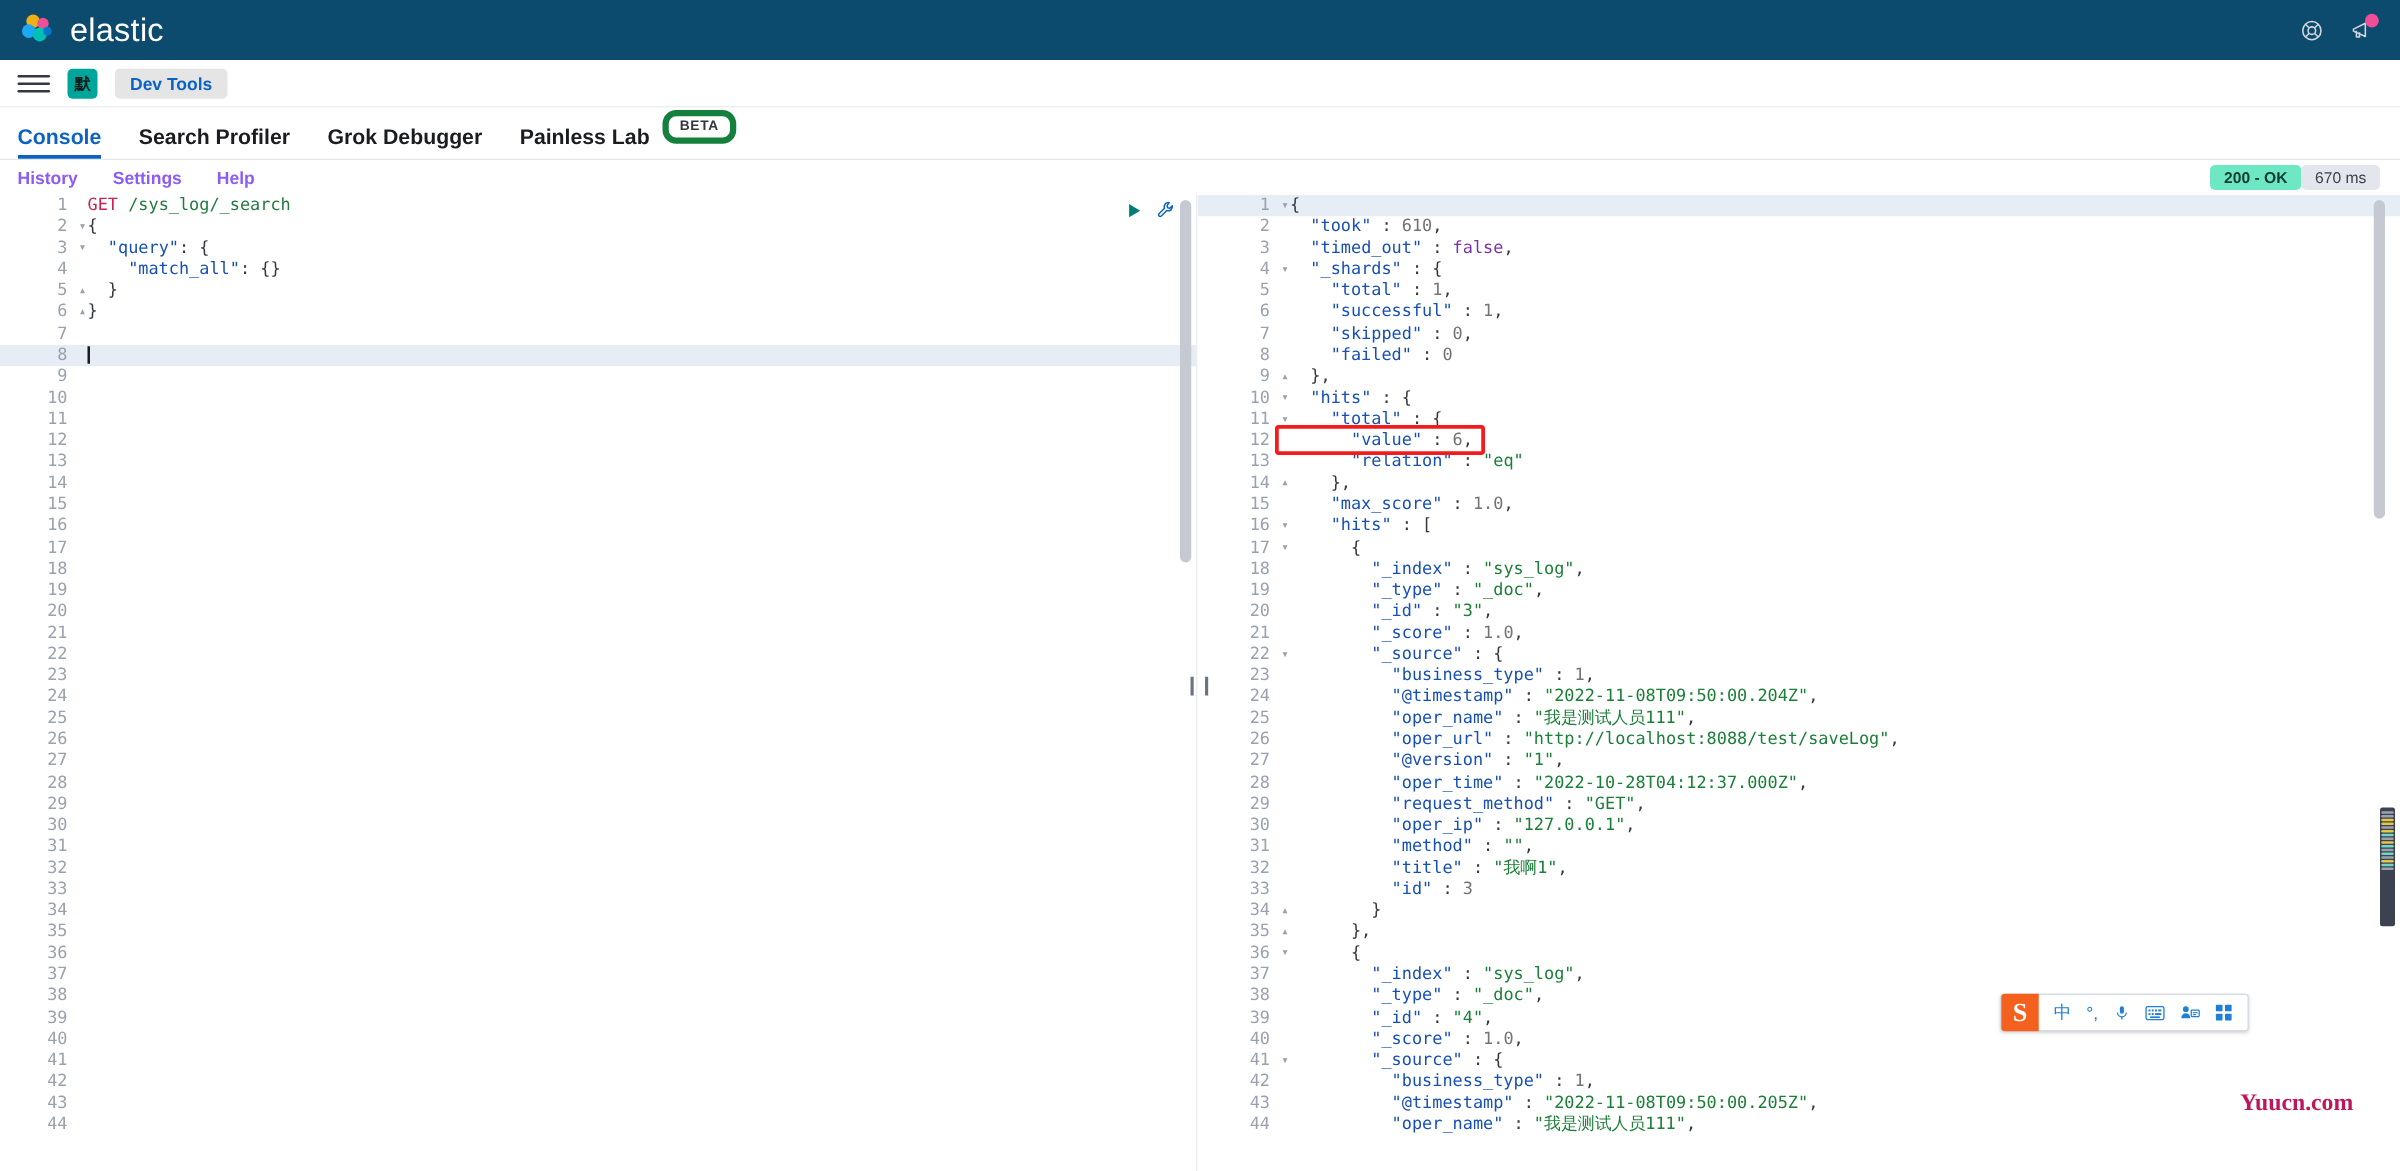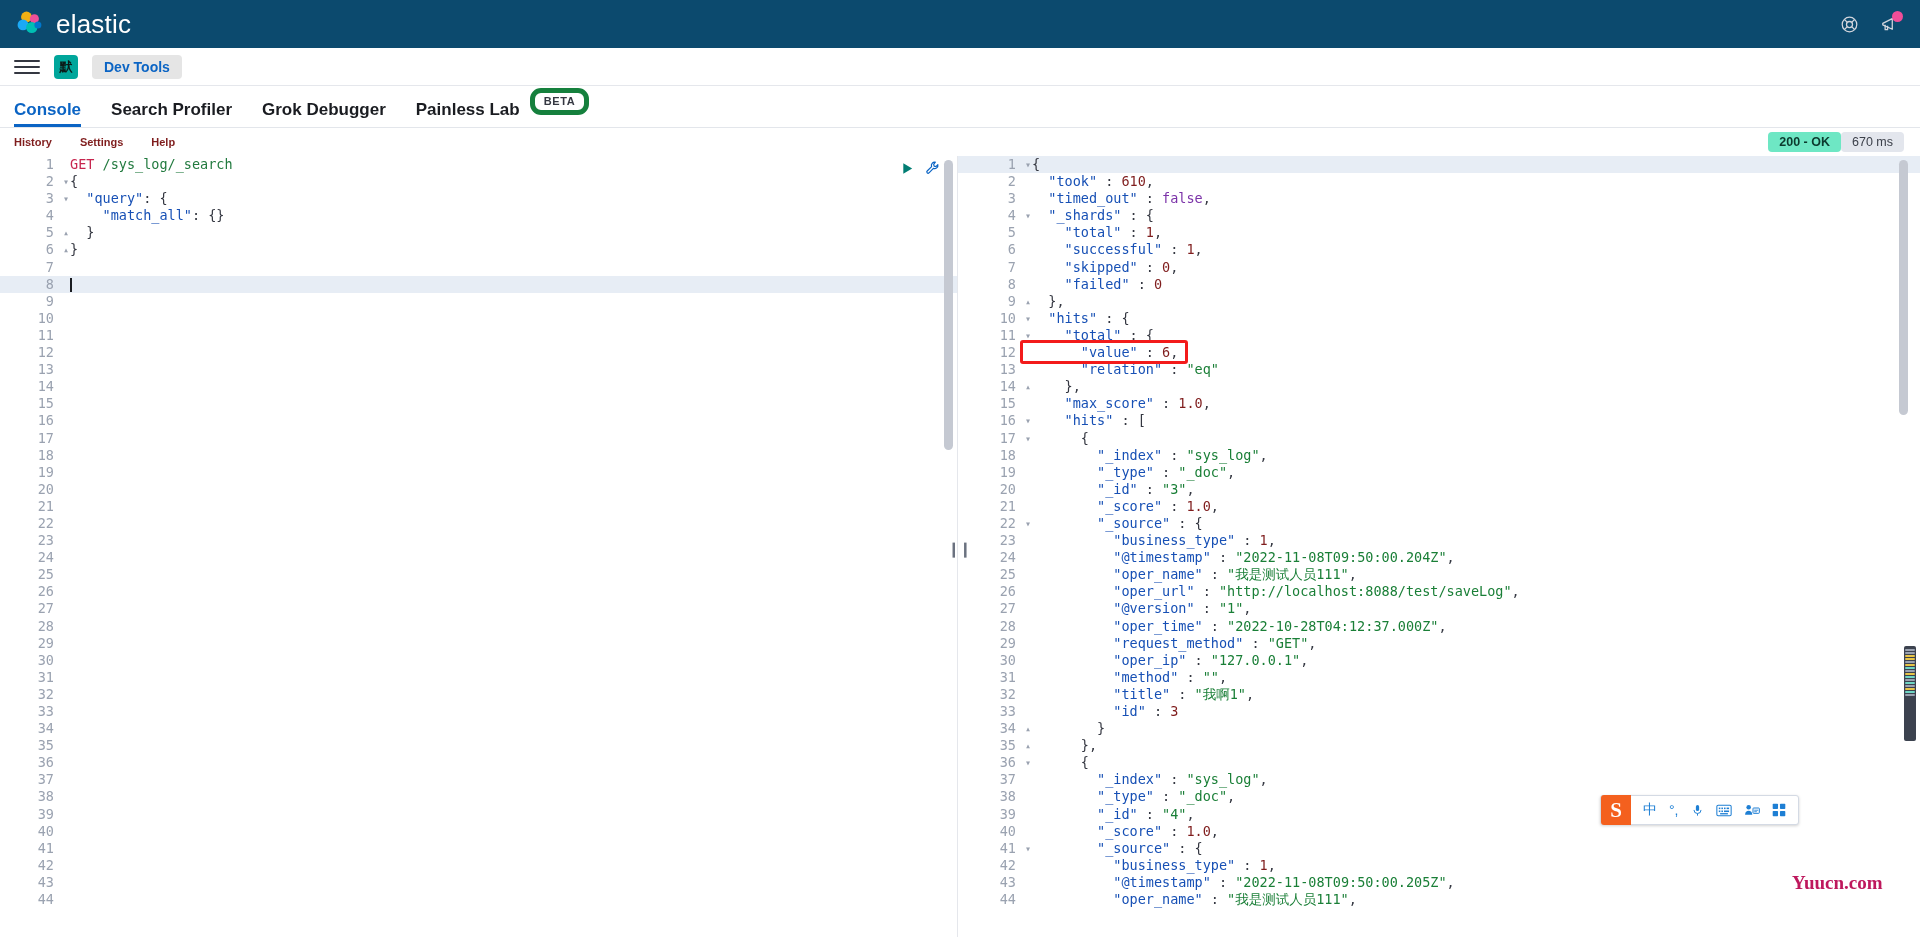--- a/index.html
+++ b/index.html
@@ -62,21 +62,21 @@
     font-size:11px; font-weight:700; letter-spacing:.6px; color:#343741;
     border:5px solid #15803d; border-radius:11px; padding:3px 9px;
     position:relative; top:-3px;
   }
 
   
   .console-bar {
     height:28px; display:flex; align-items:center; gap:28px;
     padding: 0 16px 0 14px; background:#fff;
   }
-  .console-bar .cb-item { font-size:11px; font-weight:700; color:#7f1d1d; cursor:pointer; }
+  .console-bar .cb-item { font-size:14px; font-weight:700; color:#8b5cf6; cursor:pointer; }
   .status-group { margin-left:auto; display:flex; align-items:center; gap:0; }
   .pill-ok { background:#6ee7c4; color:#0c3a2e; font-size:12.5px; font-weight:600; border-radius:4px; padding:3px 11px; }
   .pill-ms { background:#e3e6ed; color:#3c404a; font-size:12.5px; font-weight:400; border-radius:4px; padding:3px 11px; }
 
   
   .editors { display:flex; height: 785px; position:relative; background:#fff; }
   .pane { position:relative; overflow:hidden; background:#fff; }
   .pane-left  { width: 958px; border-right:1px solid #e5e7ec;}
   .pane-right { flex:1; }
 
@@ -92,21 +92,21 @@
   }
   .pane-right .gut { width:62px; min-width:62px; }
   .fold { position:absolute; right:-11px; top:0px; color:#9aa2b0; font-size:10px; width:10px; }
   .txt { padding-left:12px; color:#343741; }
 
   
   .k-method { color:#c7254e; }
   .k-url    { color:#227a3f; }
   .k-key    { color:#1750b5; }
   .k-str    { color:#1a7f37; }
-  .k-num    { color:#7f1d1d; }
+  .k-num    { color:#737373; }
   .k-bool   { color:#7b32a8; }
   .k-punc   { color:#343741; }
 
   
   .caret { display:inline-block; width:1.5px; height:14px; background:#1a1c21; vertical-align:middle; }
 
   
   .req-actions {
     position:absolute; left:900px; top:4px; display:flex; align-items:center; gap:10px; z-index:5;
   }

